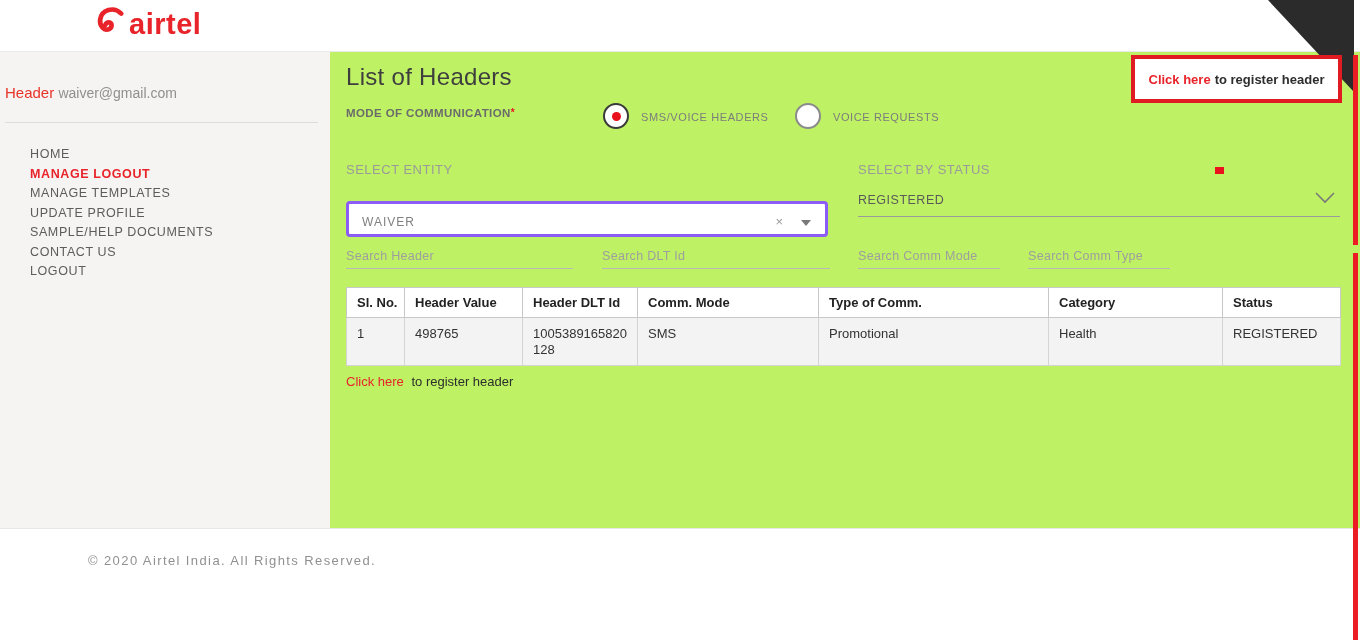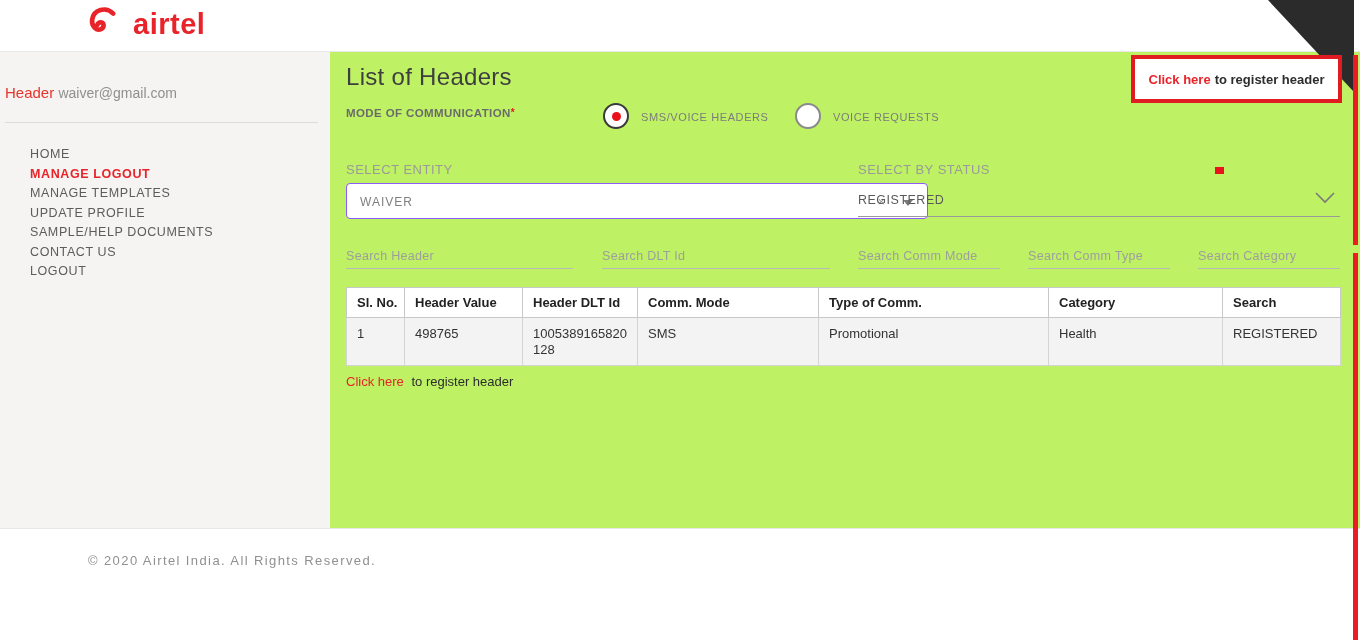--- a/index.html
+++ b/index.html
@@ -11,21 +11,21 @@
     overflow: hidden;
     color: #444;
   }
   .page { position: absolute; inset: 0; width: 1360px; height: 640px; }
 
   
   .topbar {
     position: absolute; left: 0; top: 0; width: 1360px; height: 52px;
     background: #ffffff; border-bottom: 1px solid #e9e9e9; z-index: 3;
   }
-  .logo { position: absolute; left: 87px; top: 4px; display: flex; align-items: center; gap: 16px; }
+  .logo { position: absolute; left: 95px; top: 4px; display: flex; align-items: center; gap: 4px; }
   .logo-text { color: #e8232a; font-size: 29px; font-weight: bold; letter-spacing: 0.5px; line-height: 40px; }
 
   
   .corner-triangle {
     position: absolute; top: 0; right: 6px; width: 0; height: 0; z-index: 4;
     border-top: 92px solid #2b2b2b; border-left: 86px solid transparent;
   }
   .red-line { position: absolute; right: 2px; width: 5px; background: #ec1c24; z-index: 6; }
   .red-line.seg1 { top: 55px; height: 190px; }
   .red-line.seg2 { top: 253px; height: 387px; }
@@ -74,22 +74,22 @@
     border: 4px solid #e11b22; background: #fff; z-index: 7;
     display: flex; align-items: center; justify-content: center;
     font-size: 13px; font-weight: bold; color: #2d2d2d; cursor: pointer; white-space: nowrap;
   }
   .register-box .highlight { color: #e8232a; margin-right: 4px; }
 
   
   .field-label { position: absolute; font-size: 13px; color: #9a9a9a; letter-spacing: 0.5px; }
   #entity-label { left: 346px; top: 162px; }
   .entity-box {
-    position: absolute; left: 346px; top: 183px; width: 582px; height: 36px;
-    border: 1px solid #8b5cf6; border-radius: 4px; background: #fff; cursor: pointer;
+    position: absolute; left: 346px; top: 201px; width: 482px; height: 36px;
+    border: 3px solid #8b5cf6; border-radius: 4px; background: #fff; cursor: pointer;
   }
   .entity-value { position: absolute; left: 13px; top: 11px; font-size: 12px; color: #808080; letter-spacing: 1px; }
   .entity-clear { position: absolute; right: 42px; top: 10px; font-size: 13px; color: #9a9a9a; cursor: pointer; }
   .entity-caret {
     position: absolute; right: 14px; top: 16px; width: 0; height: 0; cursor: pointer;
     border-left: 5px solid transparent; border-right: 5px solid transparent; border-top: 6px solid #7a7a7a;
   }
 
   
   #status-label { left: 858px; top: 162px; }
@@ -210,42 +210,41 @@
           <path d="M2 2 L11 11 L20 2" fill="none" stroke="#7a7a7a" stroke-width="1.6"></path>
         </svg>
     </span>
     <span class="status-underline"></span>
   </div>
 
   <input class="search-input" id="search-0" placeholder="Search Header" style="">
   <input class="search-input" id="search-1" placeholder="Search DLT Id" style="">
   <input class="search-input" id="search-2" placeholder="Search Comm Mode" style="">
   <input class="search-input" id="search-3" placeholder="Search Comm Type" style="">
-  <input class="search-input" id="search-4" placeholder="Search Category" style="">
 
   <div class="table-wrap">
     <table>
       <colgroup>
         <col class="col-0">
           <col class="col-1">
           <col class="col-2">
           <col class="col-3">
           <col class="col-4">
           <col class="col-5">
           <col class="col-6">
       </colgroup>
       <thead>
         <tr>
           <th>Sl. No.</th>
           <th>Header Value</th>
           <th>Header DLT Id</th>
           <th>Comm. Mode</th>
           <th>Type of Comm.</th>
           <th>Category</th>
-          <th>Search</th>
+          <th>Status</th>
         </tr>
       </thead>
       <tbody>
         <tr>
           <td>1</td>
           <td>498765</td>
           <td>1005389165820128</td>
           <td>SMS</td>
           <td>Promotional</td>
           <td>Health</td>

